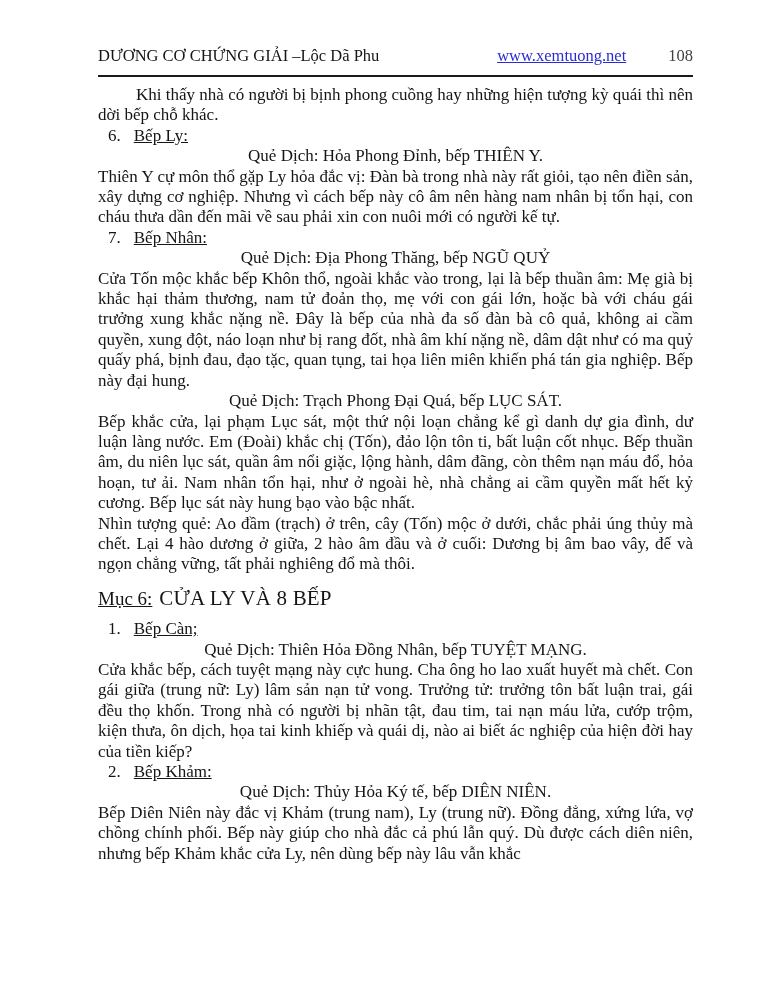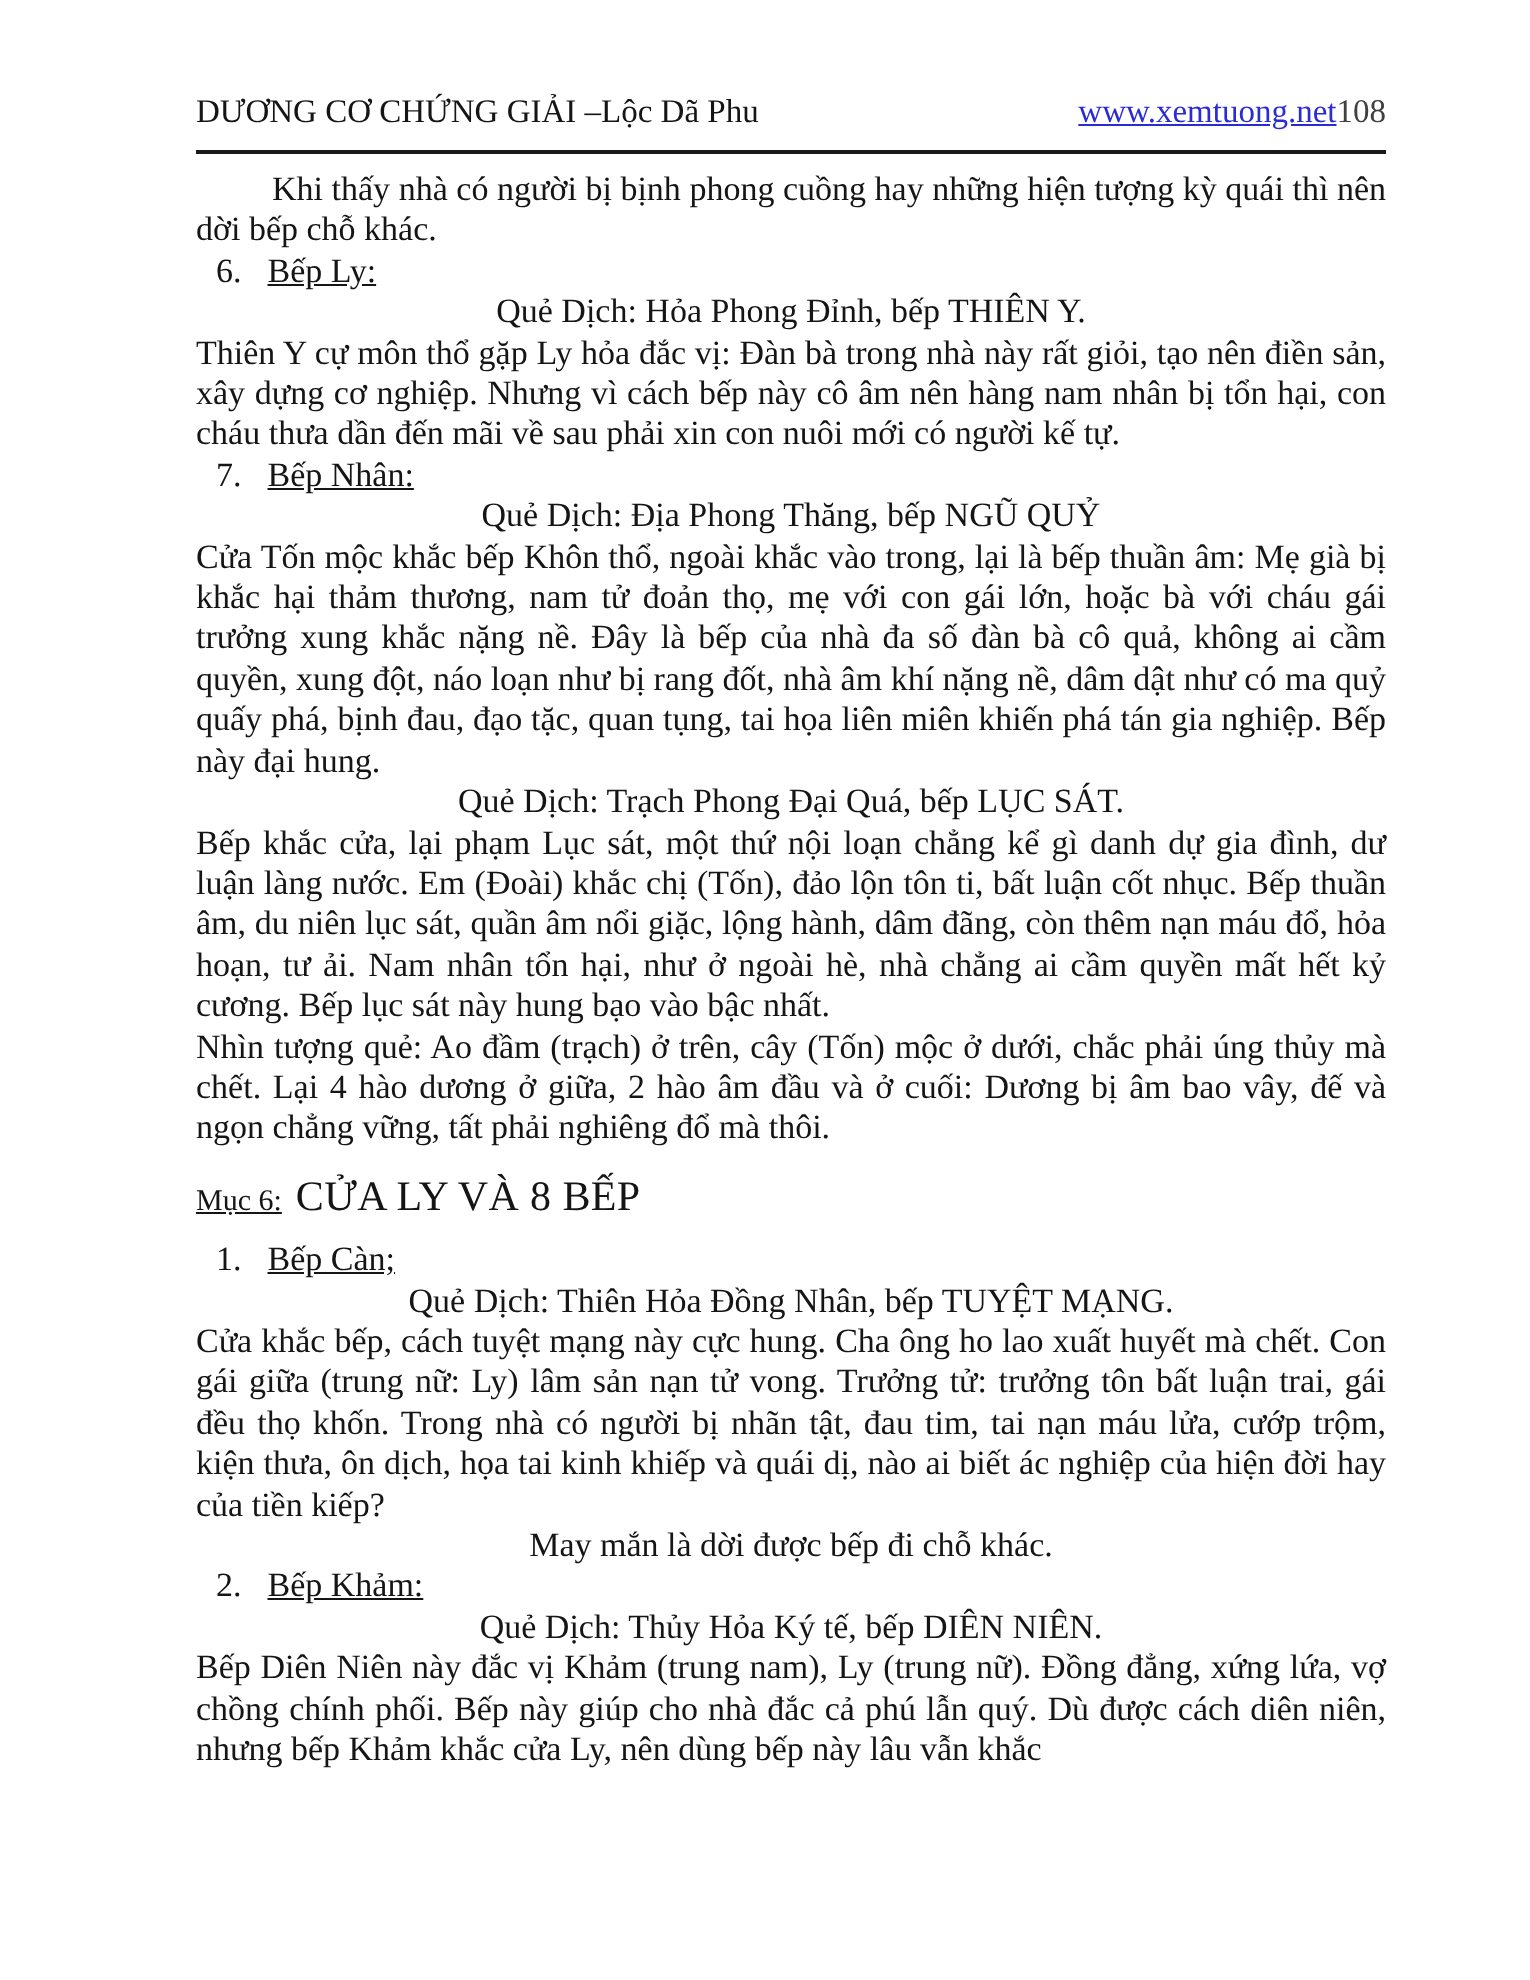--- a/index.html
+++ b/index.html
@@ -4,34 +4,34 @@
 <style>
   html,body{margin:0;padding:0;background:#ffffff;}
   body{
     width:765px;height:990px;overflow:hidden;
     font-family:"Liberation Serif","DejaVu Serif",serif;
     color:#151515;
   }
   .page{box-sizing:border-box;width:765px;height:990px;padding:46px 72px 0 98px;}
   
   .header{display:flex;justify-content:space-between;align-items:baseline;font-size:16.5px;white-space:nowrap;}
-  .h-right{display:flex;align-items:center;}
+  .h-right{display:flex;align-items:center;gap:42px;}
   .h-link{color:#2b2bd6;text-decoration:underline;cursor:pointer;}
   .h-page{color:#404040;}
   .rule{border-bottom:2px solid #1a1a1a;margin-top:9px;}
   
   .doc{margin-top:8px;font-size:17px;line-height:20.4px;}
   .para{margin:0;text-align:justify;}
   .indent{text-indent:38px;}
   .line{margin:0;text-align:center;}
   .item{margin:0;padding-left:10px;font-family:Liberation Serif, serif;}
   .item .num{margin-right:13px;}
   .u{text-decoration:underline;}
   .chapter{margin:13px 0 9px 0;}
-  .chapter-label{font-size:15px;text-decoration:underline;margin-right:7px;}
+  .chapter-label{font-size:19px;text-decoration:underline;margin-right:7px;}
   .chapter-title{font-size:21px;font-weight:normal;letter-spacing:.2px;}
 </style>
 </head>
 <body>
 
 <div class="page">
 
   <div class="header">
     <span class="h-title">DƯƠNG CƠ CHỨNG GIẢI –Lộc Dã Phu</span>
     <span class="h-right">
@@ -55,20 +55,19 @@
 
     <p class="line">Quẻ Dịch: Trạch Phong Đại Quá, bếp LỤC SÁT.</p>
     <p class="para">Bếp khắc cửa, lại phạm Lục sát, một thứ nội loạn chẳng kể gì danh dự gia đình, dư luận làng nước. Em (Đoài) khắc chị (Tốn), đảo lộn tôn ti, bất luận cốt nhục. Bếp thuần âm, du niên lục sát, quần âm nổi giặc, lộng hành, dâm đãng, còn thêm nạn máu đổ, hỏa hoạn, tư ải. Nam nhân tổn hại, như ở ngoài hè, nhà chẳng ai cầm quyền mất hết kỷ cương. Bếp lục sát này hung bạo vào bậc nhất.</p>
     <p class="para">Nhìn tượng quẻ: Ao đầm (trạch) ở trên, cây (Tốn) mộc ở dưới, chắc phải úng thủy mà chết. Lại 4 hào dương ở giữa, 2 hào âm đầu và ở cuối: Dương bị âm bao vây, đế và ngọn chẳng vững, tất phải nghiêng đổ mà thôi.</p>
 
     <p class="chapter"><span class="chapter-label">Mục 6:</span><span class="chapter-title">CỬA LY VÀ 8 BẾP</span></p>
 
     <p class="item"><span class="num">1.</span><span class="u">Bếp Càn;</span></p>
     <p class="line">Quẻ Dịch: Thiên Hỏa Đồng Nhân, bếp TUYỆT MẠNG.</p>
     <p class="para">Cửa khắc bếp, cách tuyệt mạng này cực hung. Cha ông ho lao xuất huyết mà chết. Con gái giữa (trung nữ: Ly) lâm sản nạn tử vong. Trưởng tử: trưởng tôn bất luận trai, gái đều thọ khốn. Trong nhà có người bị nhãn tật, đau tim, tai nạn máu lửa, cướp trộm, kiện thưa, ôn dịch, họa tai kinh khiếp và quái dị, nào ai biết ác nghiệp của hiện đời hay của tiền kiếp?</p>
-    <p class="line">May mắn là dời được bếp đi chỗ khác.</p>
 
     <p class="item"><span class="num">2.</span><span class="u">Bếp Khảm:</span></p>
     <p class="line">Quẻ Dịch: Thủy Hỏa Ký tế, bếp DIÊN NIÊN.</p>
     <p class="para">Bếp Diên Niên này đắc vị Khảm (trung nam), Ly (trung nữ). Đồng đẳng, xứng lứa, vợ chồng chính phối. Bếp này giúp cho nhà đắc cả phú lẫn quý. Dù được cách diên niên, nhưng bếp Khảm khắc cửa Ly, nên dùng bếp này lâu vẫn khắc</p>
 
   </div>
 </div>
 
 </body></html>

